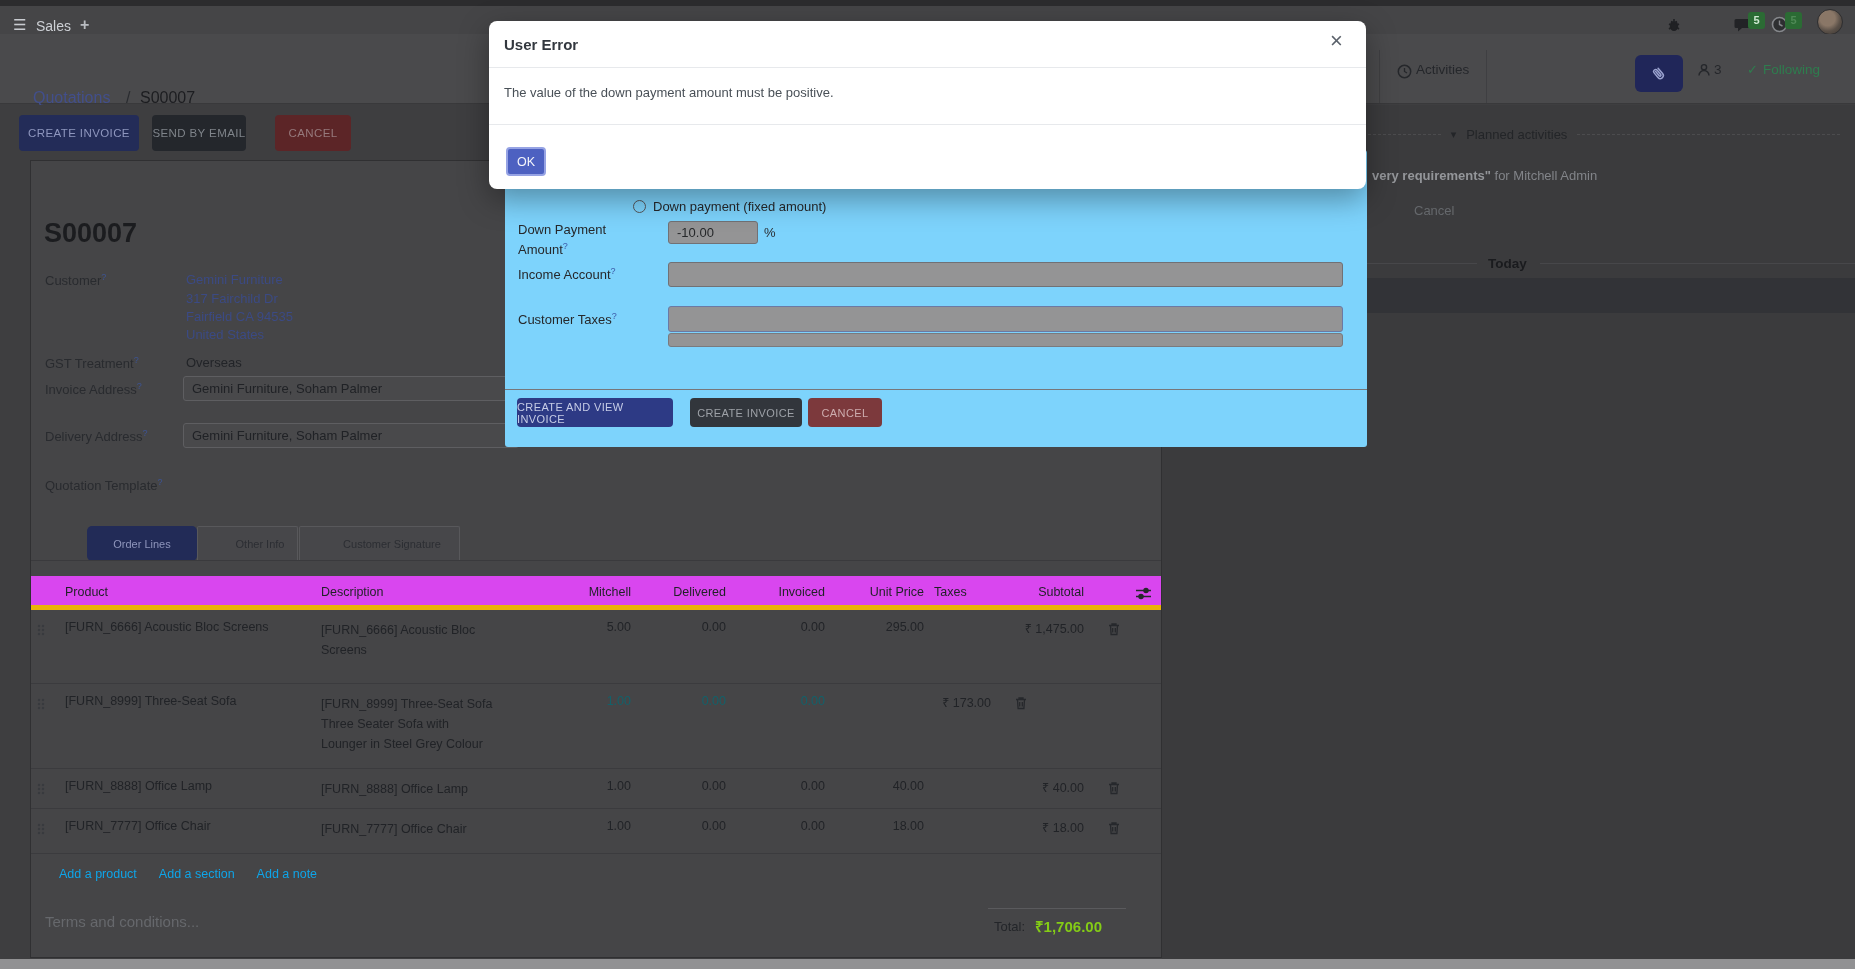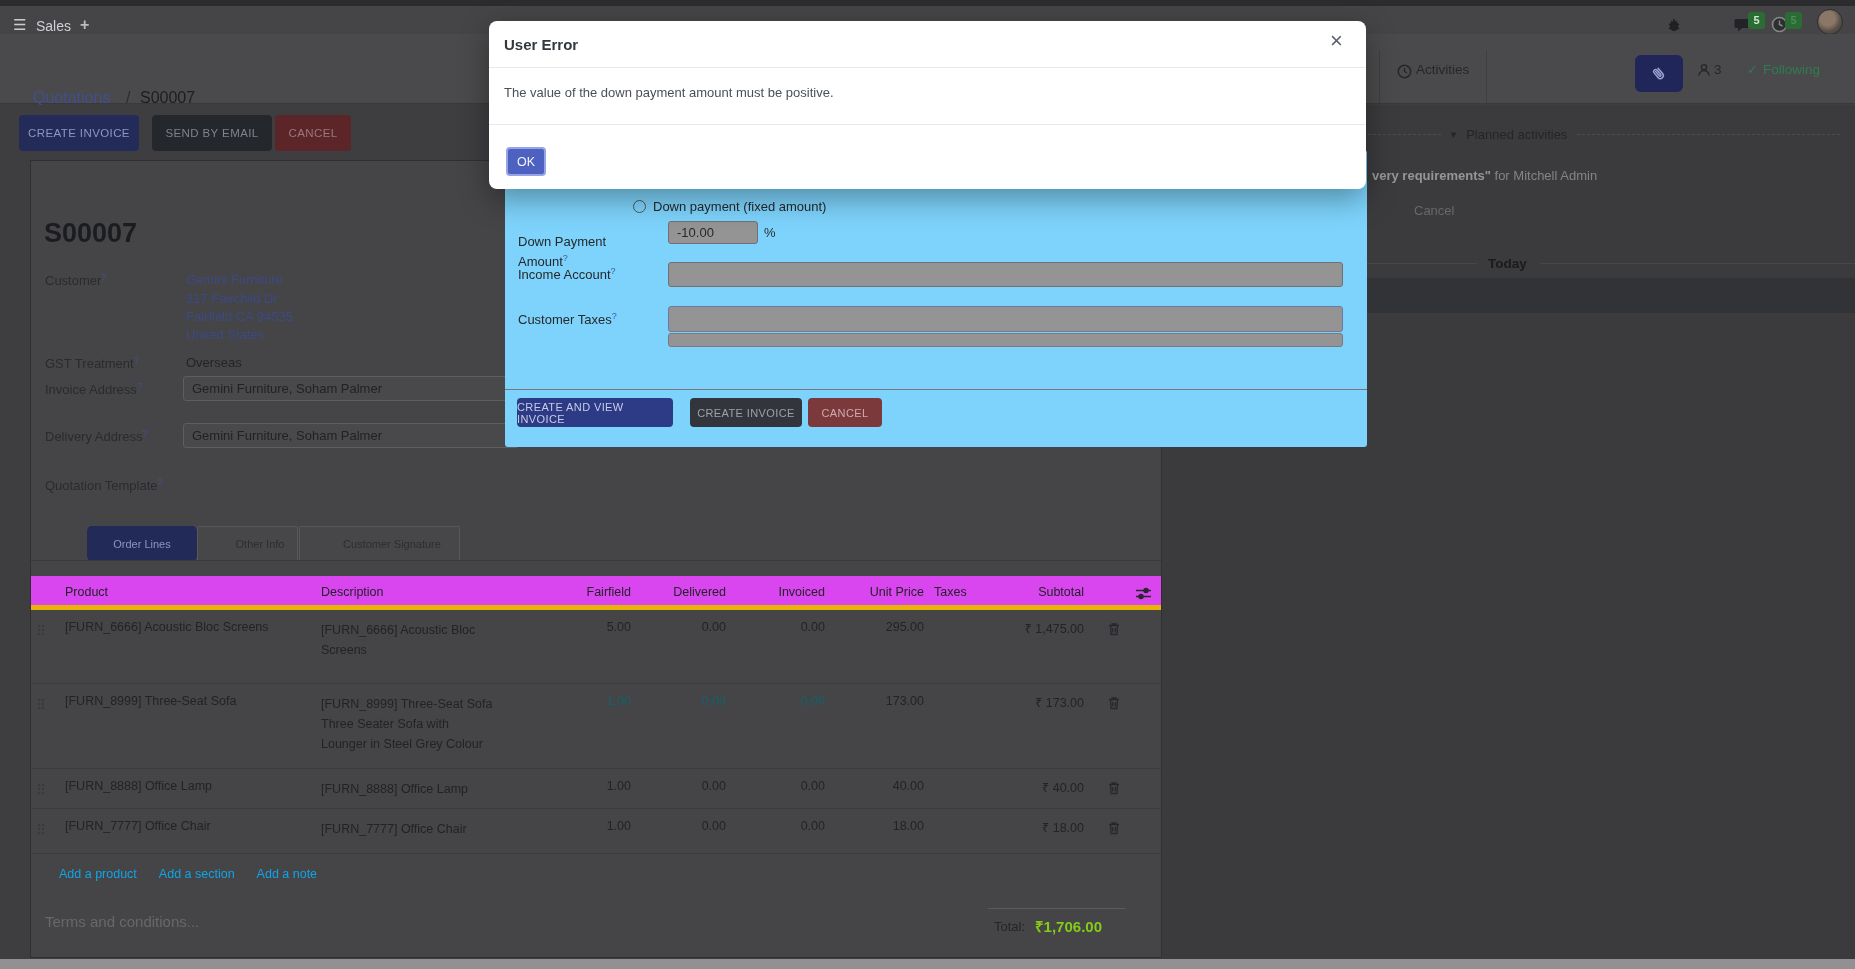--- a/index.html
+++ b/index.html
@@ -139,21 +139,21 @@
     </span>
     <span class="abs" style="left:1714px; top:28px; font-size:13.5px; color:#25272b;">3</span>
     <span class="abs" style="left:1747px; top:28px; font-size:13px; color:#2e7d4e;">✓</span>
     <span class="abs" style="left:1763px; top:28px; font-size:13.5px; color:#2e7d4e;">Following</span>
   </div>
 
   <div class="abs leftpane"></div>
   <div class="abs chatterpane"></div>
 
   <div class="abs abtn" style="left:19px; top:115px; width:120px; background:#232c58; color:#8e96be;">CREATE INVOICE</div>
-  <div class="abs abtn" style="left:152px; top:115px; width:120px; background:#24272c; color:#7f848a;">SEND BY EMAIL</div>
+  <div class="abs abtn" style="left:152px; top:115px; width:94px; background:#24272c; color:#7f848a;">SEND BY EMAIL</div>
   <div class="abs abtn" style="left:275px; top:115px; width:76px; background:#5c2527; color:#96797c;">CANCEL</div>
 
   <div class="abs sheet"></div>
 
   <span class="abs" style="left:44px; top:218px; font-size:27px; font-weight:600; color:#1b1c1f;">S00007</span>
 
   <span class="abs flabel" style="left:45px; top:272px;"><span>Customer</span><sup>?</sup></span>
   <span class="abs flink" style="left:186px; top:272px;">Gemini Furniture</span>
   <span class="abs flink" style="left:186px; top:291px;">317 Fairchild Dr</span>
   <span class="abs flink" style="left:186px; top:309px;">Fairfield CA 94535</span>
@@ -173,21 +173,21 @@
   <div class="abs tab tab-active" style="left:43px; top:526px; width:110px;">Order Lines</div>
   <div class="abs tab tab-plain" style="left:153px; top:526px; width:101px;">Other Info</div>
   <div class="abs tab tab-plain" style="left:255px; top:526px; width:161px;">Customer Signature</div>
   <div class="abs" style="left:31px; top:560px; width:1130px; height:1px; background:#3a3a3d;"></div>
 
   <div class="abs otable">
     <div class="trow thead">
       <div class="cell"></div>
       <div class="cell" style="padding-left:12px;">Product</div>
       <div class="cell">Description</div>
-      <div class="cell num">Fairfield</div>
+      <div class="cell num">Mitchell</div>
       <div class="cell num">Delivered</div>
       <div class="cell num">Invoiced</div>
       <div class="cell num">Unit Price</div>
       <div class="cell">Taxes</div>
       <div class="cell num">Subtotal</div>
       <div class="cell"></div>
       <div class="cell" style="padding-top:11px;">
         <svg width="15" height="13" viewBox="0 0 15 13">
             <g stroke="#26282c" stroke-width="1.5">
               <line x1="0" y1="3.5" x2="15" y2="3.5"></line>
@@ -246,21 +246,20 @@
             </g>
           </svg>
       </div>
       <div class="cell" style="padding-left:12px;">[FURN_8999] Three-Seat Sofa</div>
       <div class="cell desc">[FURN_8999] Three-Seat Sofa
 Three Seater Sofa with
 Lounger in Steel Grey Colour</div>
       <div class="cell num teal">1.00</div>
       <div class="cell num teal">0.00</div>
       <div class="cell num teal">0.00</div>
-      <div class="cell num">173.00</div>
       <div class="cell"></div>
       <div class="cell num">₹ 173.00</div>
       <div class="cell" style="padding-top:12px; padding-left:14px;">
         <svg width="12" height="14" viewBox="0 0 12 14">
             <g fill="none" stroke="#26282c" stroke-width="1.3">
               <path d="M1 3.5 h10 M4 3.5 V2 h4 v1.5 M2.5 3.5 l.6 9 h5.8 l.6-9"></path>
               <line x1="4.7" y1="6" x2="4.7" y2="10.5"></line>
               <line x1="7.3" y1="6" x2="7.3" y2="10.5"></line>
             </g>
           </svg>
@@ -361,21 +360,21 @@
 
   <div class="abs" style="left:1162px; top:263px; width:315px; border-top:1px solid #47474a;"></div>
   <span class="abs" style="left:1488px; top:256px; font-size:13.5px; font-weight:bold; color:#1a1b1e;">Today</span>
   <div class="abs" style="left:1540px; top:263px; width:315px; border-top:1px solid #47474a;"></div>
   <div class="abs" style="left:1192px; top:278px; width:663px; height:35px; background:#323337; border-radius:10px 0 0 10px;"></div>
 
   <div class="abs wizard">
     <span class="abs" style="left:128px; top:50px; width:13px; height:13px; border:1.5px solid #55565a; border-radius:50%;"></span>
     <span class="abs wlabel" style="left:148px; top:49px; font-weight:400;">Down payment (fixed amount)</span>
 
-    <span class="abs wlabel" style="left:13px; top:71px; white-space:pre-line; line-height:17px;margin-top:12px;"><span>Down Payment
+    <span class="abs wlabel" style="left:13px; top:71px; white-space:pre-line; line-height:17px;"><span>Down Payment
 Amount</span><sup>?</sup></span>
     <div class="abs winput" style="left:163px; top:71px; width:90px;">-10.00</div>
     <span class="abs" style="left:259px; top:75px; font-size:13px; color:#2a2c30;">%</span>
 
     <span class="abs wlabel" style="left:13px; top:116px;"><span>Income Account</span><sup>?</sup></span>
     <div class="abs winput" style="left:163px; top:112px; width:675px; height:25px;"></div>
 
     <span class="abs wlabel" style="left:13px; top:161px;"><span>Customer Taxes</span><sup>?</sup></span>
     <div class="abs winput" style="left:163px; top:156px; width:675px; height:26px; border-color:#6b79a4;"></div>
     <div class="abs winput" style="left:163px; top:183px; width:675px; height:14px; border-color:#7a7a7e;"></div>

